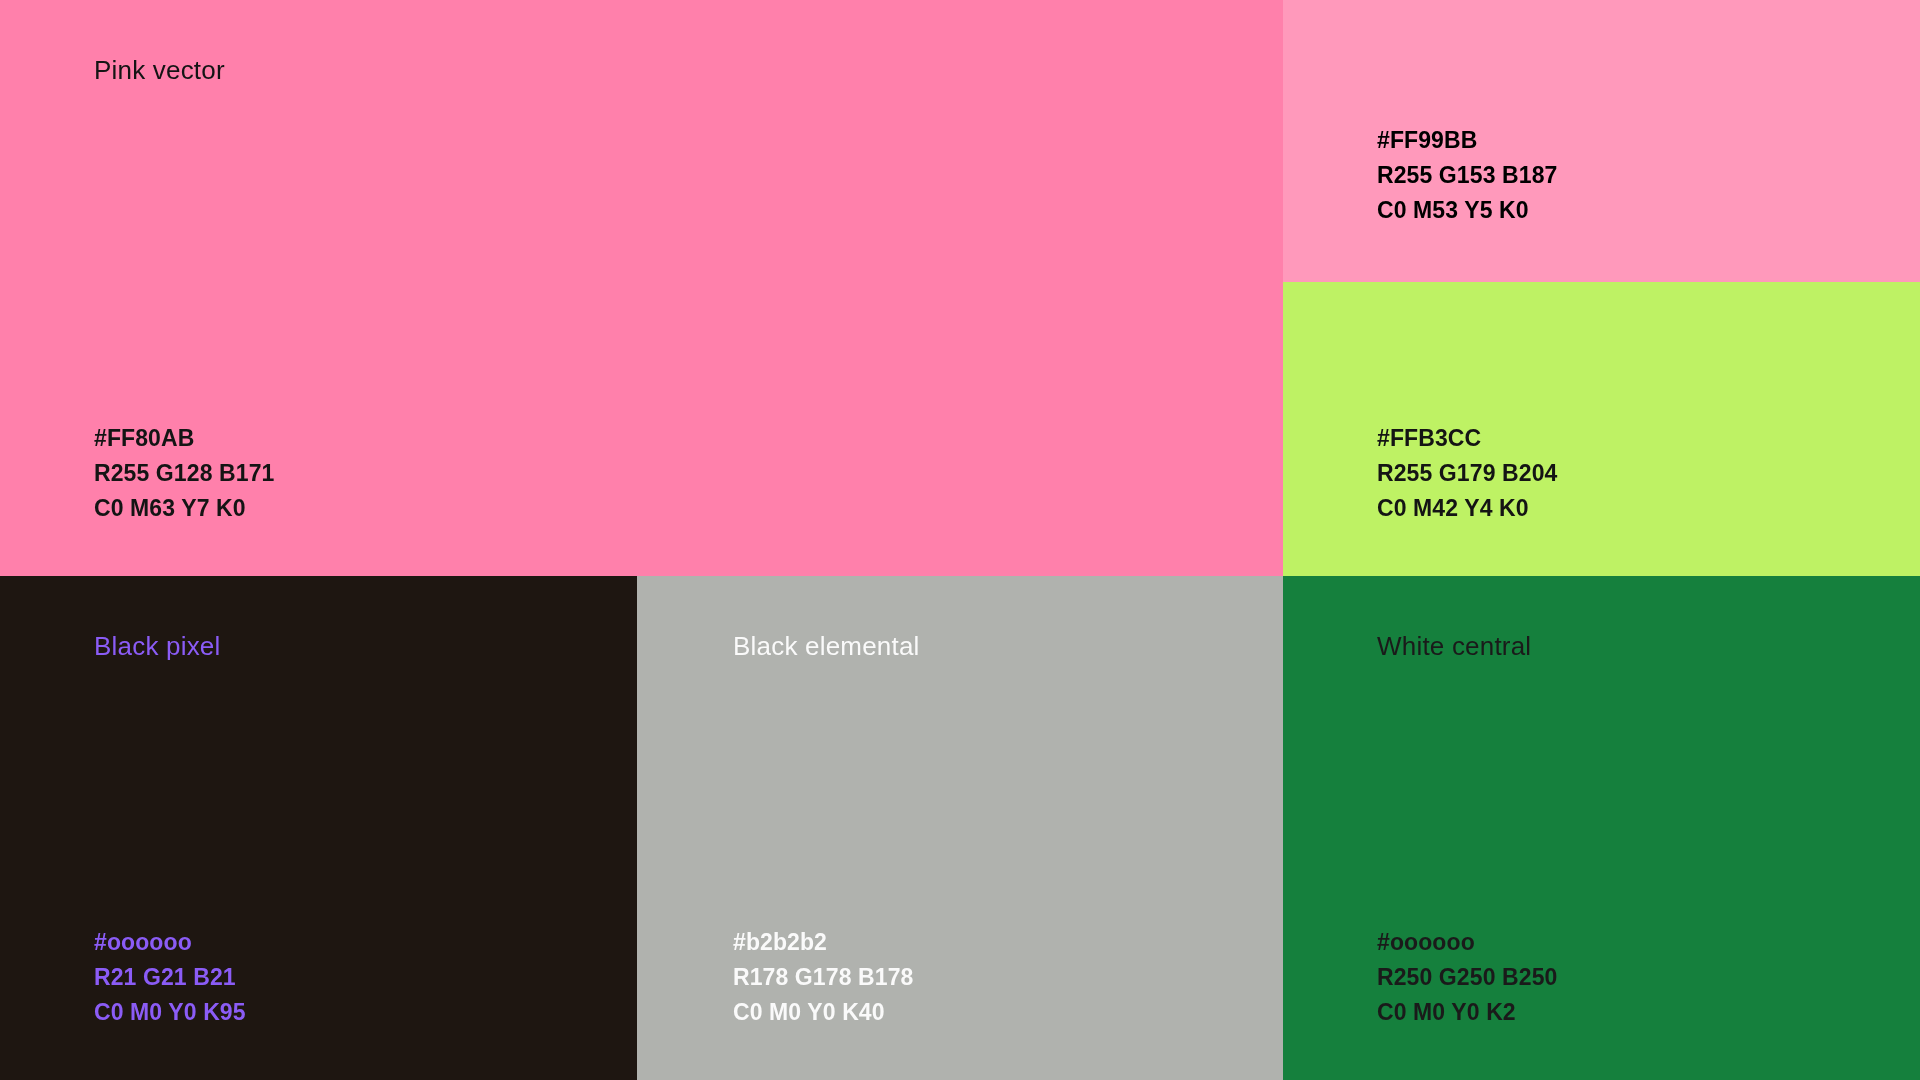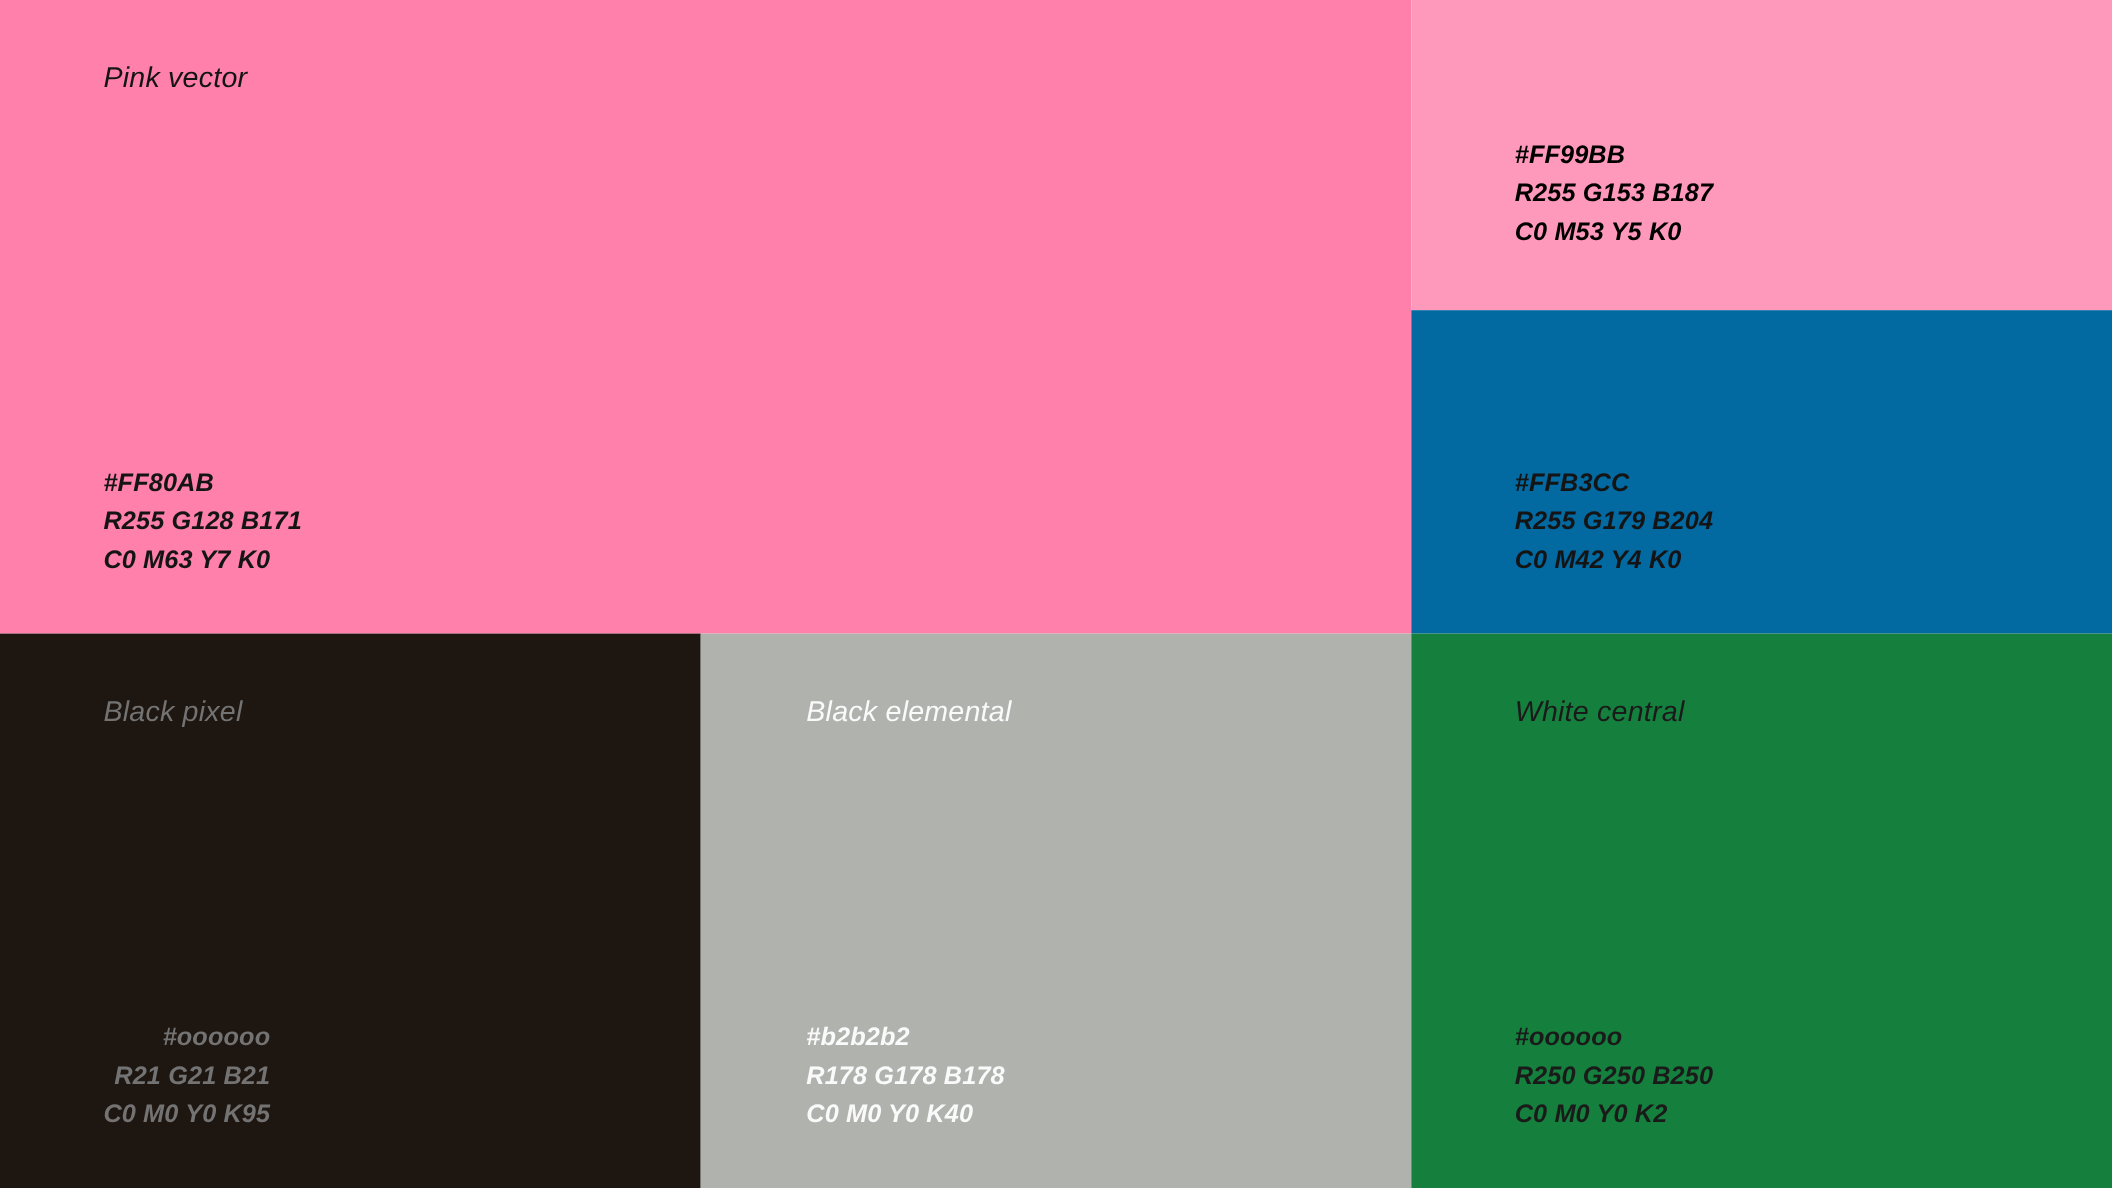--- a/index.html
+++ b/index.html
@@ -9,21 +9,20 @@
     height: 1080px;
     overflow: hidden;
     background: #FFFFFF;
     font-family: "Liberation Sans", sans-serif;
   }
 
   #palette-board {
     position: relative;
     width: 1920px;
     height: 1080px;
-    font-style: italic;
   }
 
   .swatch {
     position: absolute;
     box-sizing: border-box;
     overflow: hidden;
   }
 
   .swatch-title {
     position: absolute;
@@ -117,29 +116,29 @@
   </div>
 
   <div class="swatch" id="swatch-ff99bb" style="background-color: rgb(255, 153, 187); color: #000000;">
     <div class="swatch-specs">
       <span class="spec-line">#FF99BB</span>
       <span class="spec-line">R255 G153 B187</span>
       <span class="spec-line">C0 M53 Y5 K0</span>
     </div>
   </div>
 
-  <div class="swatch" id="swatch-ffb3cc" style="background-color: #0369a1; color: rgb(20, 20, 20);">
+  <div class="swatch" id="swatch-ffb3cc" style="background-color: #bef264; color: rgb(20, 20, 20);">
     <div class="swatch-specs">
       <span class="spec-line">#FFB3CC</span>
       <span class="spec-line">R255 G179 B204</span>
       <span class="spec-line">C0 M42 Y4 K0</span>
     </div>
   </div>
 
-  <div class="swatch" id="swatch-black" style="background-color: rgb(30, 22, 17); color: #737373; text-align: right;">
+  <div class="swatch" id="swatch-black" style="background-color: rgb(30, 22, 17); color: #8b5cf6;">
     <div class="swatch-title">Black pixel</div>
     <div class="swatch-specs">
       <span class="spec-line">#oooooo</span>
       <span class="spec-line">R21 G21 B21</span>
       <span class="spec-line">C0 M0 Y0 K95</span>
     </div>
   </div>
 
   <div class="swatch" id="swatch-grey" style="background-color: rgb(176, 178, 174); color: rgb(250, 250, 250);">
     <div class="swatch-title">Black elemental</div>

